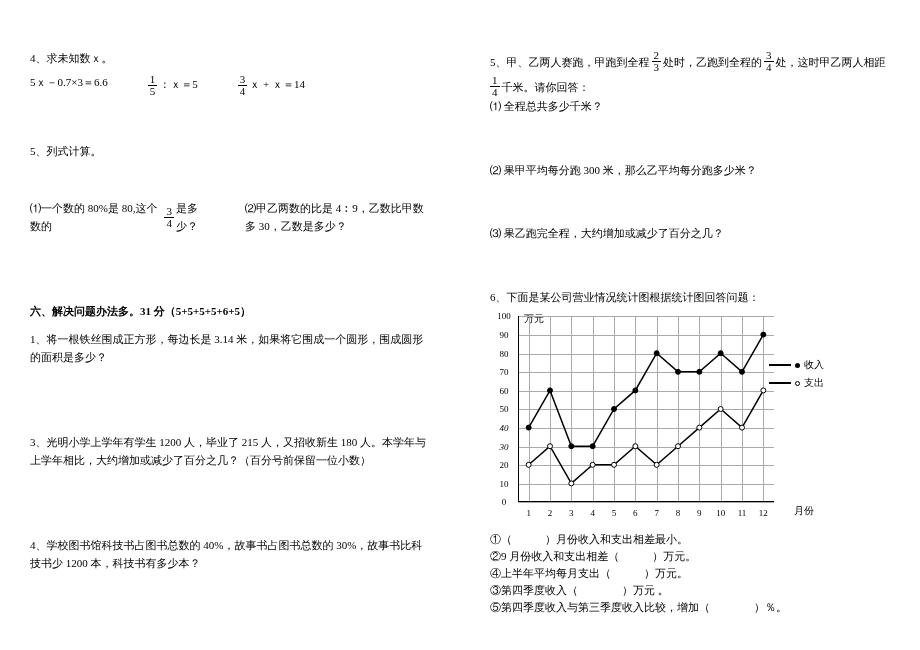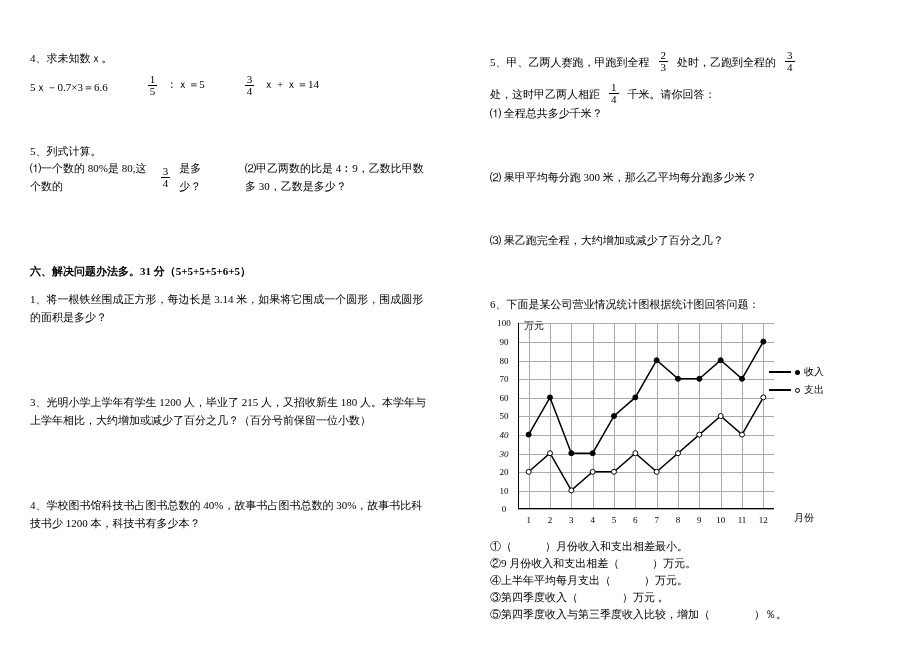--- a/index.html
+++ b/index.html
@@ -14,34 +14,34 @@
       padding: 50px 30px 20px 30px;
     }
     .col {
       flex: 1;
     }
     .col-left { padding-right: 30px; }
     .col-right { padding-left: 30px; }
     .block { margin-bottom: 18px; line-height: 1.6; }
     .block-tight { margin-bottom: 10px; line-height: 1.6; }
     .bold { font-weight: bold; }
-    .eq-row { display: flex; align-items: flex-end; gap: 40px; margin-top: 6px; font-family: Liberation Serif, serif; }
+    .eq-row { display: flex; align-items: flex-start; gap: 40px; margin-top: 6px; font-family: Liberation Serif, serif; }
     .frac {
       display: inline-flex;
       flex-direction: column;
       align-items: center;
       vertical-align: middle;
       line-height: 1;
       font-size: 11px;
     }
     .frac .num { border-bottom: 1px solid #000; padding: 0 2px; }
     .frac .den { padding: 0 2px; }
-    .inline { display: inline-flex; align-items: center; gap: 9px; }
+    .inline { display: inline-flex; align-items: center; gap: 2px; }
     .sub-cols { display: flex; gap: 30px; }
-    .sub-cols > div { flex: 1; }
+    .sub-cols > div { flex: 1; margin-top: 40px; }
     .chart-wrap { position: relative; width: 320px; height: 210px; margin: 6px 0 6px 4px; }
     .y-axis { position: absolute; left: 24px; top: 0; bottom: 24px; width: 1px; background: #000; }
     .x-axis { position: absolute; left: 24px; right: 40px; bottom: 24px; height: 1px; background: #000; }
     .grid-v, .grid-h { position: absolute; background: #aaa; }
     .grid-v { width: 1px; top: 0; bottom: 24px; }
     .grid-h { height: 1px; left: 24px; right: 40px; }
     .y-lbl { position: absolute; left: 0; width: 20px; text-align: center; font-size: 9px; transform: translateY(-50%); }
     .x-lbl { position: absolute; bottom: 8px; font-size: 9px; transform: translateX(-50%); }
     .axis-title-y { position: absolute; left: 30px; top: -4px; font-size: 10px; }
     .axis-title-x { position: absolute; right: 0px; bottom: 8px; font-size: 10px; }

